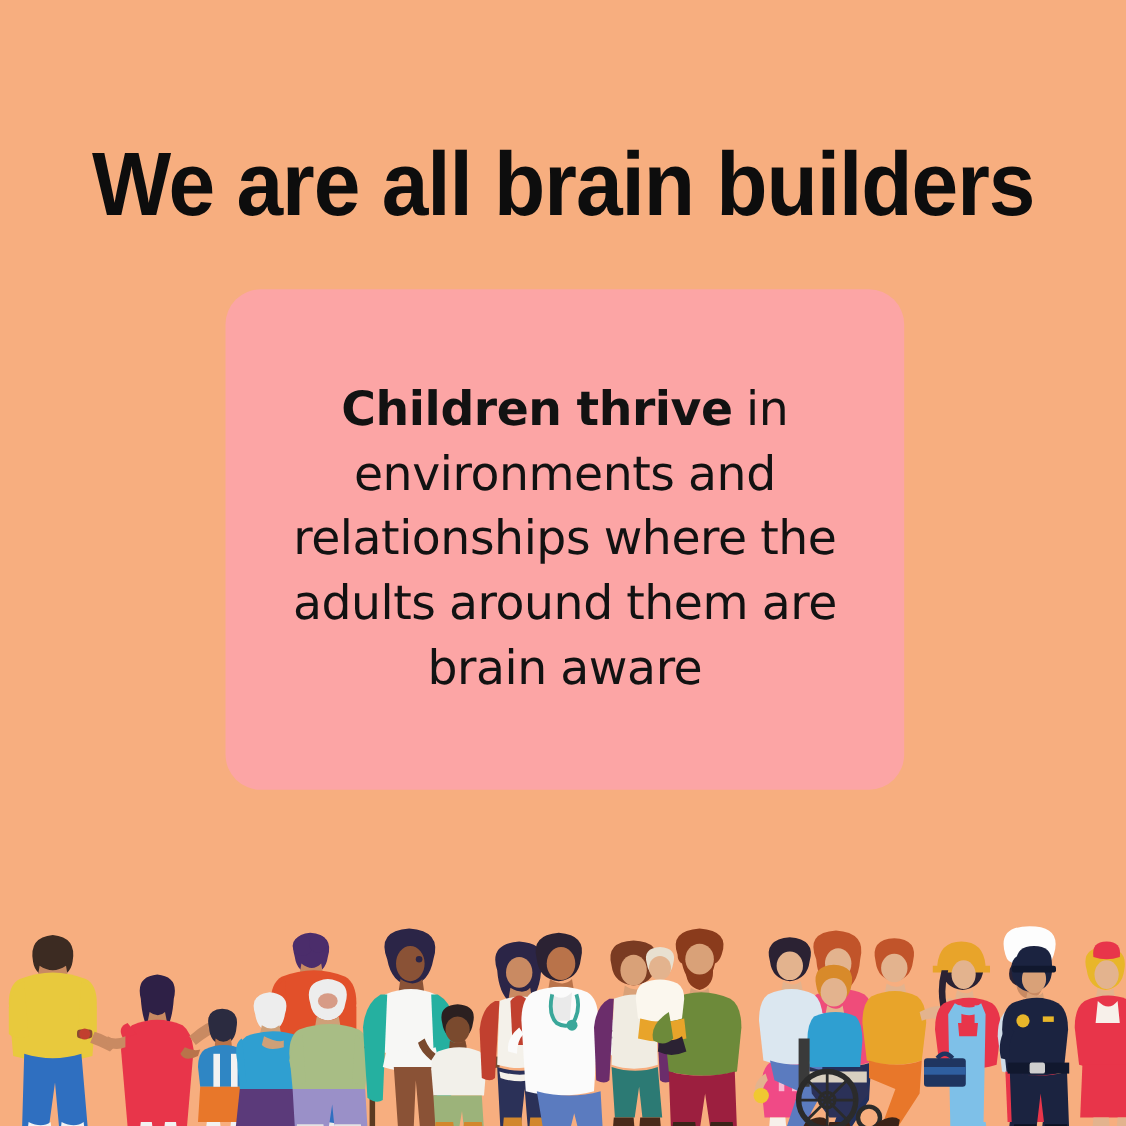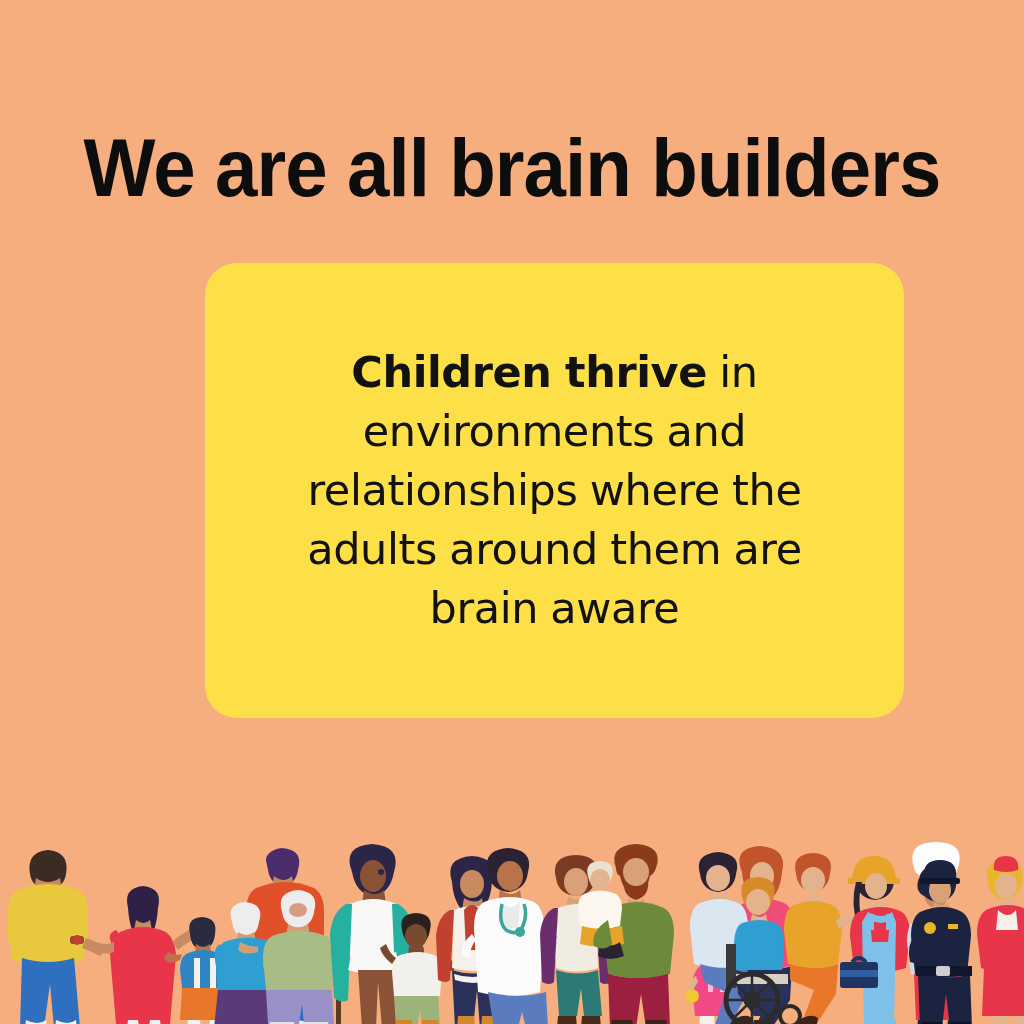--- a/index.html
+++ b/index.html
@@ -38,23 +38,23 @@
     transform: scaleX(0.93);
     transform-origin: 50% 50%;
     white-space: nowrap;
   }
 
   
   #quote-card {
     position: absolute;
     left: 205px;
     top: 263px;
-    width: 699px;
+    width: 617px;
     height: 455px;
-    background: #fde047;
+    background: #fca5a5;
     border-radius: 32px;
     box-sizing: border-box;
     display: flex;
     align-items: center;
     justify-content: center;
   }
   #quote-text {
     width: 530px;
     text-align: center;
     color: #121212;

